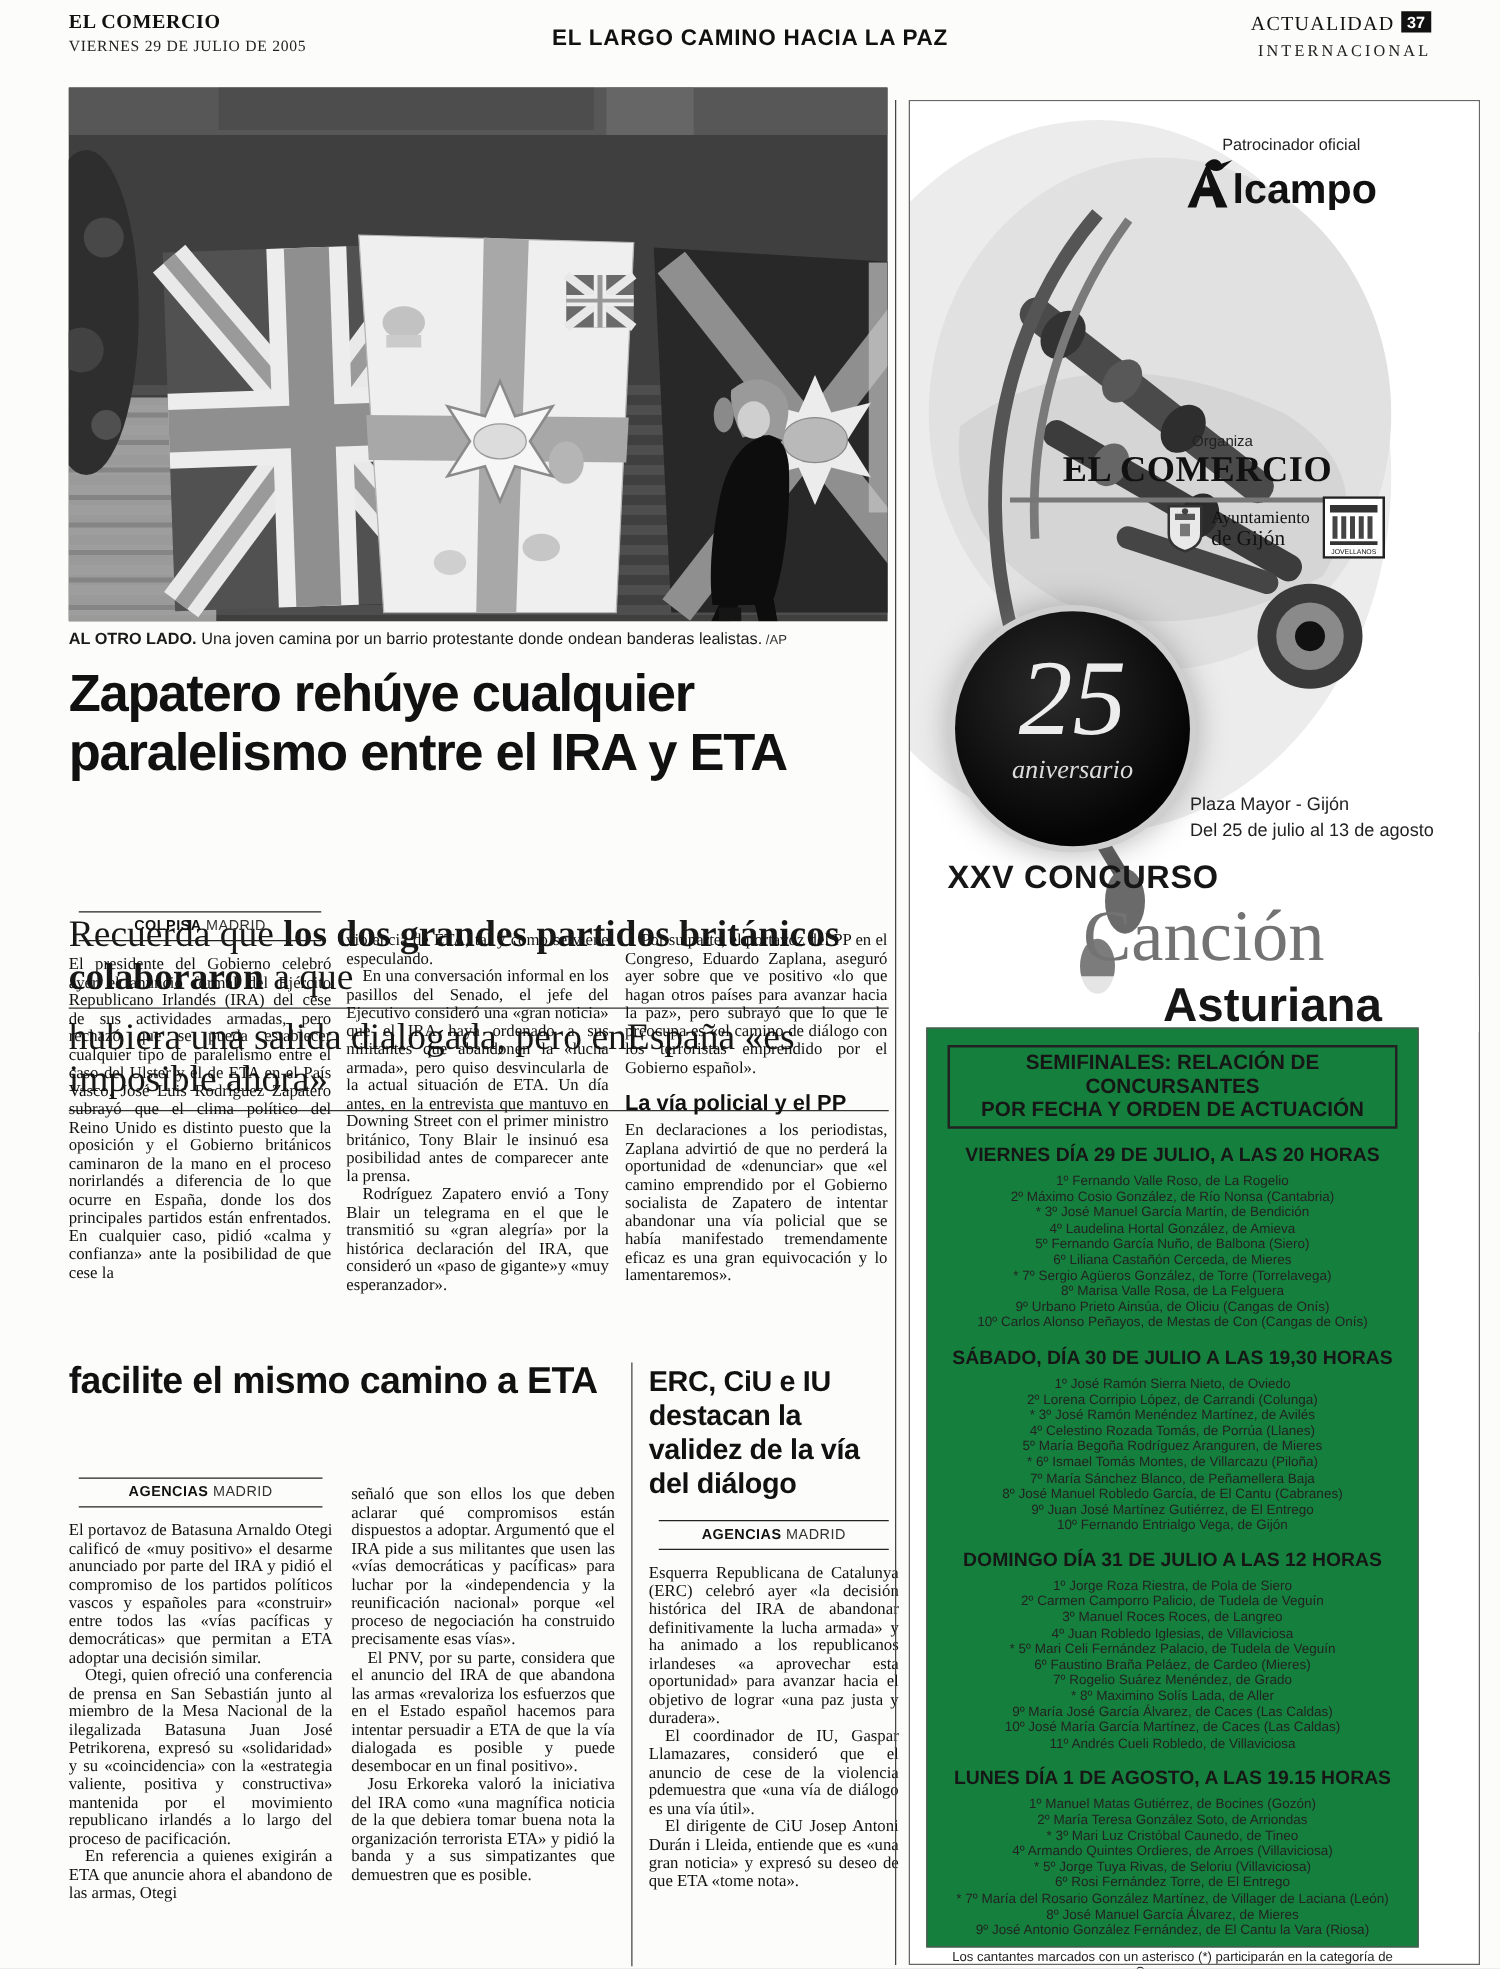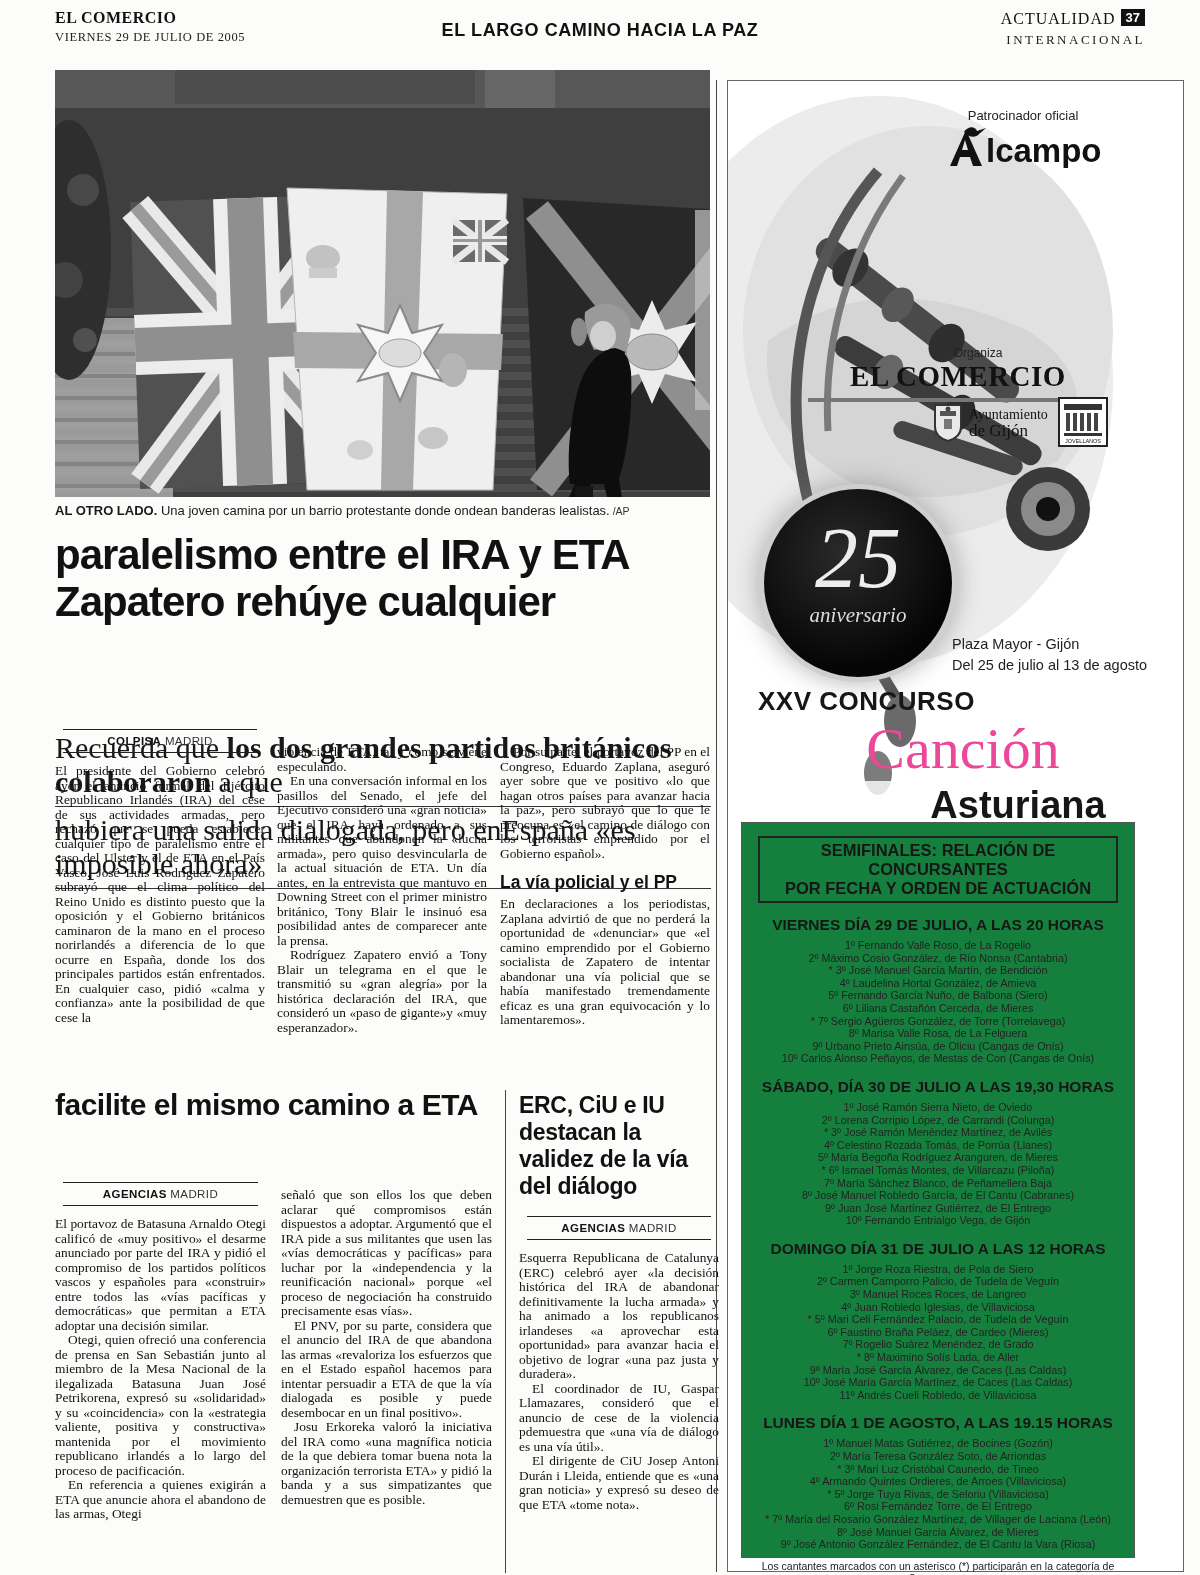--- a/index.html
+++ b/index.html
@@ -55,39 +55,39 @@
   .headline3{font-family:"Liberation Sans",sans-serif;font-weight:bold;font-size:23px;line-height:27px;letter-spacing:-.3px;}
   .a3col .byline{margin-top:16px;}
   .a3col p{font-size:13.4px;line-height:14.5px;text-align:justify;margin:0;}
   .a3col p.ind{text-indent:13px;}
 
   
   .ad{left:727px;top:80px;width:457px;height:1492px;border:1px solid #666;background:#fff;
       box-sizing:border-box;font-family:"Liberation Sans",sans-serif;}
   .ad .abs{position:absolute;}
   .ad-art{left:0;top:0;}
-  .ad-sponsor{top:27px;left:160px;width:270px;text-align:center;font-size:13px;color:#222;}
+  .ad-sponsor{top:27px;left:170px;width:270px;text-align:center;font-size:13px;color:#222;}
   .ad-alcampo{top:45px;left:170px;width:270px;text-align:center;}
   .ad-organiza{top:265px;left:110px;width:280px;text-align:center;font-size:12px;color:#222;}
   .ad-elcomercio{top:279px;left:80px;width:300px;text-align:center;font-family:"Liberation Serif",serif;
                  font-weight:bold;font-size:29px;letter-spacing:.5px;border-bottom:4px solid #777;padding-bottom:5px;}
   .ad-ayto{top:322px;left:205px;display:flex;align-items:center;gap:6px;}
   .ad-ayto-text{font-family:"Liberation Serif",serif;font-size:14px;line-height:16px;color:#111;}
   .ad-ayto-text .big{font-size:17px;}
   .ad-jov{top:316px;left:330px;}
   .ad-badge{top:408px;left:36px;width:188px;height:188px;border-radius:50%;
             background:radial-gradient(circle at 42% 35%, #2a2a2a 0%, #050505 70%);
             box-shadow:0 0 0 5px #cfcfcf, 0 0 22px 8px rgba(120,120,120,.45);
             text-align:center;color:#ededed;}
   .badge-25{font-family:"Liberation Serif",serif;font-style:italic;font-size:86px;line-height:86px;margin-top:26px;}
   .badge-ani{font-family:"Liberation Serif",serif;font-style:italic;font-size:21px;margin-top:2px;color:#dcdcdc;}
   .ad-venue{top:553px;left:224px;font-size:14.5px;line-height:21px;color:#222;}
   .ad-xxv{top:605px;left:30px;font-weight:bold;font-size:26px;letter-spacing:.5px;color:#161616;}
   .ad-cancion{top:634px;left:50px;width:370px;text-align:center;font-family:"Liberation Serif",serif;
-              font-size:58px;color:#ec4899;}
+              font-size:58px;color:#737373;}
   .ad-asturiana{top:703px;left:150px;width:280px;text-align:center;font-weight:bold;font-size:38px;color:#161616;}
 
   .ad-listbox{top:741px;left:13px;width:394px;height:736px;border:1px solid #555;box-sizing:border-box;
               padding-top:13px;background:#15803d;}
   .ad-semibox{width:356px;margin:0 auto;border:2px solid #222;text-align:center;font-weight:bold;
               font-size:16.5px;line-height:19px;padding:3px 0;color:#161616;}
   .session-title{text-align:center;font-weight:bold;font-size:15.5px;margin-top:13px;color:#161616;}
   .entries{margin-top:5px;text-align:center;font-size:10.8px;line-height:12.6px;color:#222;}
   .entry{white-space:nowrap;}
   .ad-footnote{margin-top:9px;text-align:center;font-size:10.5px;color:#222;}
@@ -202,22 +202,22 @@
       </g>
       <rect x="640" y="140" width="15" height="200" fill="#c4c4c4" opacity="0.7"></rect>
     </svg>
   </div>
 
   <div class="abs caption sans">
     <b>AL OTRO LADO.</b><span> Una joven camina por un barrio protestante donde ondean banderas lealistas.</span><span class="credit"> /AP</span>
   </div>
 
   <div class="abs headline1 sans">
+    <div>Zapatero rehúye cualquier</div>
     <div>paralelismo entre el IRA y ETA</div>
-    <div>Zapatero rehúye cualquier</div>
   </div>
 
   <div class="abs subhead">
     <div class="sub-line">
       <span>Recuerda que </span><b>los dos grandes partidos británicos colaboraron</b><span> a que</span>
     </div>
     <div class="sub-line">hubiera una salida dialogada, pero enEspaña «es imposible ahora»</div>
   </div>
 
   <div class="abs bodycol a1c1">

